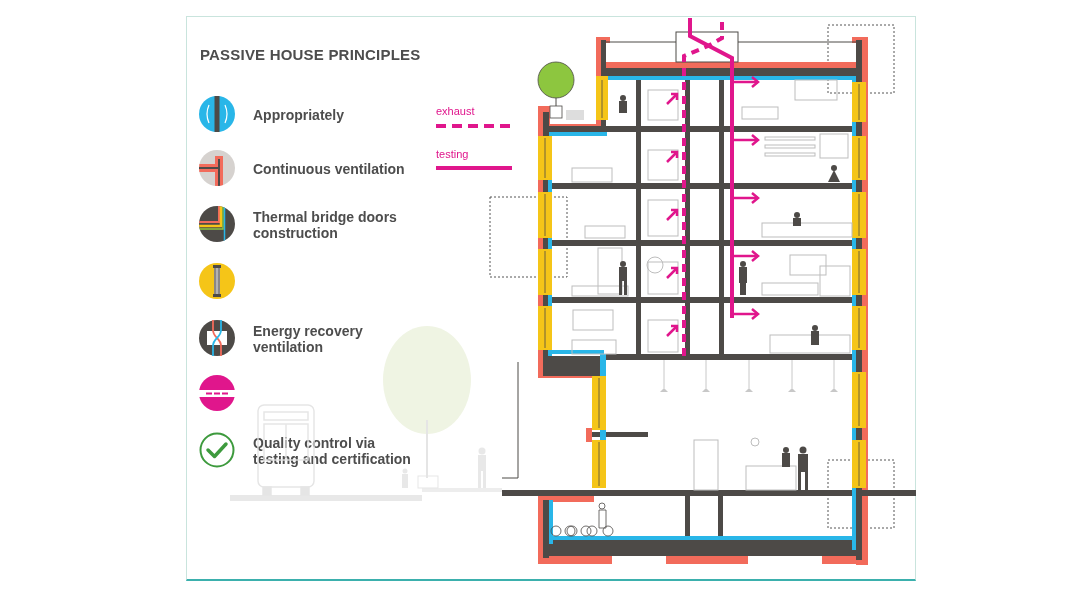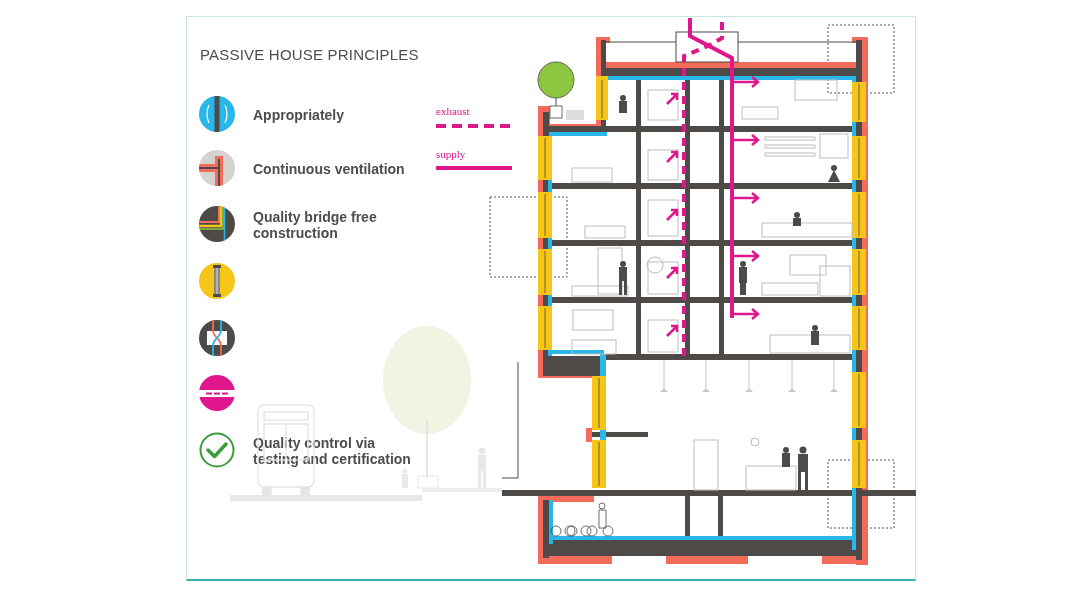--- a/index.html
+++ b/index.html
@@ -1,26 +1,26 @@
 <!DOCTYPE html>
 <html><head>
 <meta charset="utf-8">
 <style>
   html, body { margin: 0; padding: 0; background: #ffffff; }
   body { width: 1091px; height: 594px; position: relative; overflow: hidden;
          font-family: "Liberation Sans", "DejaVu Sans", sans-serif; }
   .frame { position: absolute; left: 186px; top: 16px; width: 730px; height: 565px;
            border: 1px solid #c9e4dd; border-bottom: 2px solid #3bb0ad; box-sizing: border-box; background: #fff; }
-  .title { position: absolute; left: 200px; top: 46px; font-size: 15px; font-weight: normal;
+  .title { position: absolute; left: 200px; top: 46px; font-size: 15px; font-weight: bold;
            color: #4d4d4d; letter-spacing: 0.2px; }
   .legend-item { position: absolute; left: 199px; width: 230px; height: 40px; }
   .legend-item .icon { position: absolute; left: 0; top: 0; width: 36px; height: 36px; }
   .legend-item .label { position: absolute; left: 54px; font-size: 14px; font-weight: bold;
            color: #4d4d4d; line-height: 16px; white-space: pre-line; }
-  .flow-label { position: absolute; font-size: 11px; color: #e0168c; font-weight: normal; font-family: Liberation Serif, serif; }
+  .flow-label { position: absolute; font-size: 11px; color: #e0168c; font-weight: normal; }
   svg.diagram { position: absolute; left: 0; top: 0; }
 </style>
 </head>
 <body>
 
 <div class="frame"></div>
 
 <div class="title">PASSIVE HOUSE PRINCIPLES</div>
 
 <div class="legend-item" style="top:96px">
@@ -53,41 +53,43 @@
         <circle cx="18" cy="18" r="18"></circle>
       </clipPath>
     <circle cx="18" cy="18" r="18" fill="#4d4a47"></circle>
     <g clip-path="url(#c3)">
       <path d="M0 16 H20 V0" stroke="#f26b5b" stroke-width="2" fill="none"></path>
       <path d="M0 20 H22 V0" stroke="#f5c518" stroke-width="2.5" fill="none"></path>
       <path d="M0 23 H24 V0" stroke="#8dc63f" stroke-width="1.5" fill="none"></path>
       <path d="M25.5 0 V36" stroke="#29b6e8" stroke-width="1.5"></path>
     </g>
   </svg>
-  <div class="label" style="top:3px">Quality bridge free
+  <div class="label" style="top:3px">Thermal bridge doors
 construction</div>
 </div>
 
 <div class="legend-item" style="top:263px">
   <svg class="icon" viewBox="0 0 36 36">
     <circle cx="18" cy="18" r="18" fill="#f5c518"></circle>
     <rect x="15" y="2" width="6" height="32" fill="#8a8784"></rect>
     <rect x="14" y="2" width="8" height="3" fill="#4d4a47"></rect>
     <rect x="14" y="31" width="8" height="3" fill="#4d4a47"></rect>
     <line x1="18" y1="5" x2="18" y2="31" stroke="#ddd" stroke-width="1"></line>
   </svg>
 </div>
 
 <div class="legend-item" style="top:320px">
   <svg class="icon" viewBox="0 0 36 36">
     <circle cx="18" cy="18" r="18" fill="#4d4a47"></circle>
     <rect x="8" y="11" width="20" height="14" fill="#fff"></rect>
     <path d="M14 -2 V10 Q14 14 18 18 Q22 22 22 26 V38" stroke="#f26b5b" stroke-width="1.8" fill="none"></path>
     <path d="M22 -2 V10 Q22 14 18 18 Q14 22 14 26 V38" stroke="#29b6e8" stroke-width="1.8" fill="none"></path>
   </svg>
+  <div class="label" style="top:3px">Energy recovery
+ventilation</div>
 </div>
 
 <div class="legend-item" style="top:375px">
   <svg class="icon" viewBox="0 0 36 36">
     <circle cx="18" cy="18" r="18" fill="#e0168c"></circle>
     <rect x="0" y="15" width="36" height="7" fill="#fff"></rect>
     <rect x="7" y="17.5" width="6" height="2" fill="#e0168c"></rect>
     <rect x="15" y="17.5" width="6" height="2" fill="#e0168c"></rect>
     <rect x="23" y="17.5" width="6" height="2" fill="#e0168c"></rect>
   </svg>
@@ -96,21 +98,21 @@
 <div class="legend-item" style="top:432px">
   <svg class="icon" viewBox="0 0 36 36">
     <circle cx="18" cy="18" r="16.5" fill="#fff" stroke="#3d9a3d" stroke-width="2"></circle>
     <path d="M9 18 L15.5 24.5 L27 12" stroke="#3d9a3d" stroke-width="3.5" fill="none" stroke-linecap="round" stroke-linejoin="round"></path>
   </svg>
   <div class="label" style="top:3px">Quality control via
 testing and certification</div>
 </div>
 
 <div class="flow-label" style="left:436px; top:105px">exhaust</div>
-<div class="flow-label" style="left:436px; top:148px">supply</div>
+<div class="flow-label" style="left:436px; top:148px">testing</div>
 
 <svg class="diagram" width="1091" height="594" viewBox="0 0 1091 594">
 
   <g>
     <line x1="436" y1="126" x2="512" y2="126" stroke="#e0168c" stroke-width="4" stroke-dasharray="10,6"></line>
   </g>
   <g>
     <line x1="436" y1="168" x2="512" y2="168" stroke="#e0168c" stroke-width="4"></line>
   </g>
 

